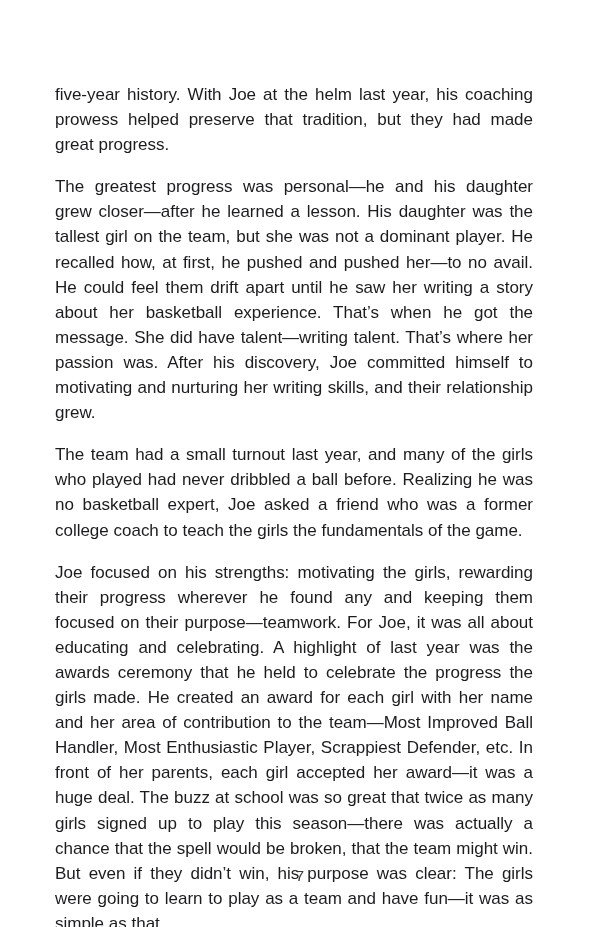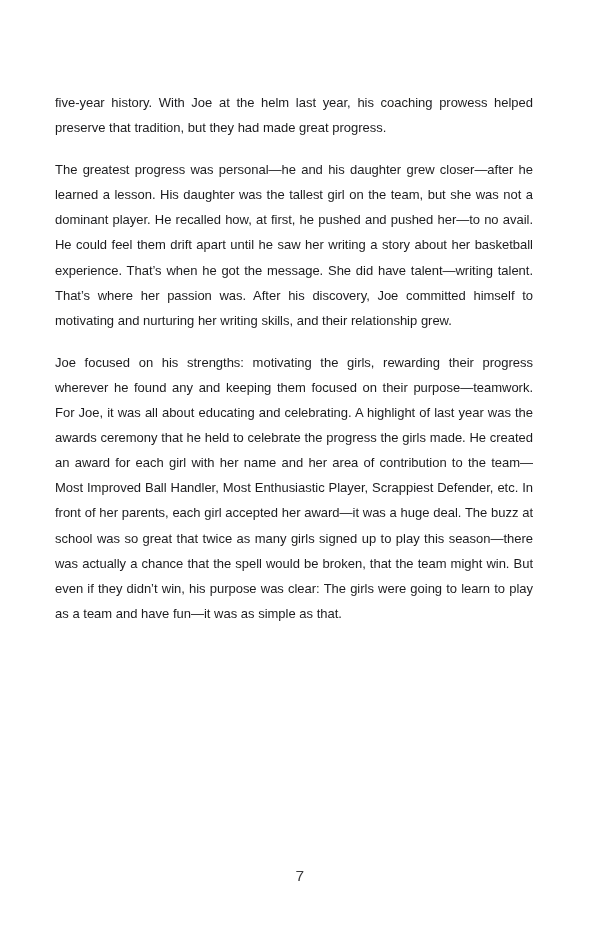--- a/index.html
+++ b/index.html
@@ -20,22 +20,22 @@
     overflow: hidden;
     box-sizing: border-box;
   }
   .text-block {
     position: absolute;
     left: 55px;
     top: 74px;
     width: 478px;
   }
   .para {
-    margin: 16px 0 17px 0;
-    font-size: 13px;
+    margin: 8px 0 17px 0;
+    font-size: 17px;
     line-height: 25.1px;
     color: #1c1c1e;
     text-align: justify;
     text-justify: inter-word;
     letter-spacing: -0.02px;
     word-spacing: 0.1px;
     hyphens: none;
     -webkit-hyphens: none;
   }
   .para:last-child {
@@ -60,20 +60,21 @@
 <body>
 
 <div class="page">
 
   <div class="text-block">
 
     <p class="para para-last-line-left">five-year history. With Joe at the helm last year, his coaching prowess helped preserve that tradition, but they had made great progress.</p>
 
     <p class="para para-last-line-left">The greatest progress was personal—he and his daughter grew closer—after he learned a lesson. His daughter was the tallest girl on the team, but she was not a dominant player. He recalled how, at first, he pushed and pushed her—to no avail. He could feel them drift apart until he saw her writing a story about her basketball experience. That’s when he got the message. She did have talent—writing talent. That’s where her passion was. After his discovery, Joe committed himself to motivating and nurturing her writing skills, and their relationship grew.</p>
 
+    <p class="para para-last-line-left">The team had a small turnout last year, and many of the girls who played had never dribbled a ball before. Realizing he was no basketball expert, Joe asked a friend who was a former college coach to teach the girls the fundamentals of the game.</p>
 
     <p class="para para-last-line-left">Joe focused on his strengths: motivating the girls, rewarding their progress wherever he found any and keeping them focused on their purpose—teamwork. For Joe, it was all about educating and celebrating. A highlight of last year was the awards ceremony that he held to celebrate the progress the girls made. He created an award for each girl with her name and her area of contribution to the team—Most Improved Ball Handler, Most Enthusiastic Player, Scrappiest Defender, etc. In front of her parents, each girl accepted her award—it was a huge deal. The buzz at school was so great that twice as many girls signed up to play this season—there was actually a chance that the spell would be broken, that the team might win. But even if they didn’t win, his purpose was clear: The girls were going to learn to play as a team and have fun—it was as simple as that.</p>
 
   </div>
 
   <div class="folio">7</div>
 
 </div>
 
 </body></html>

